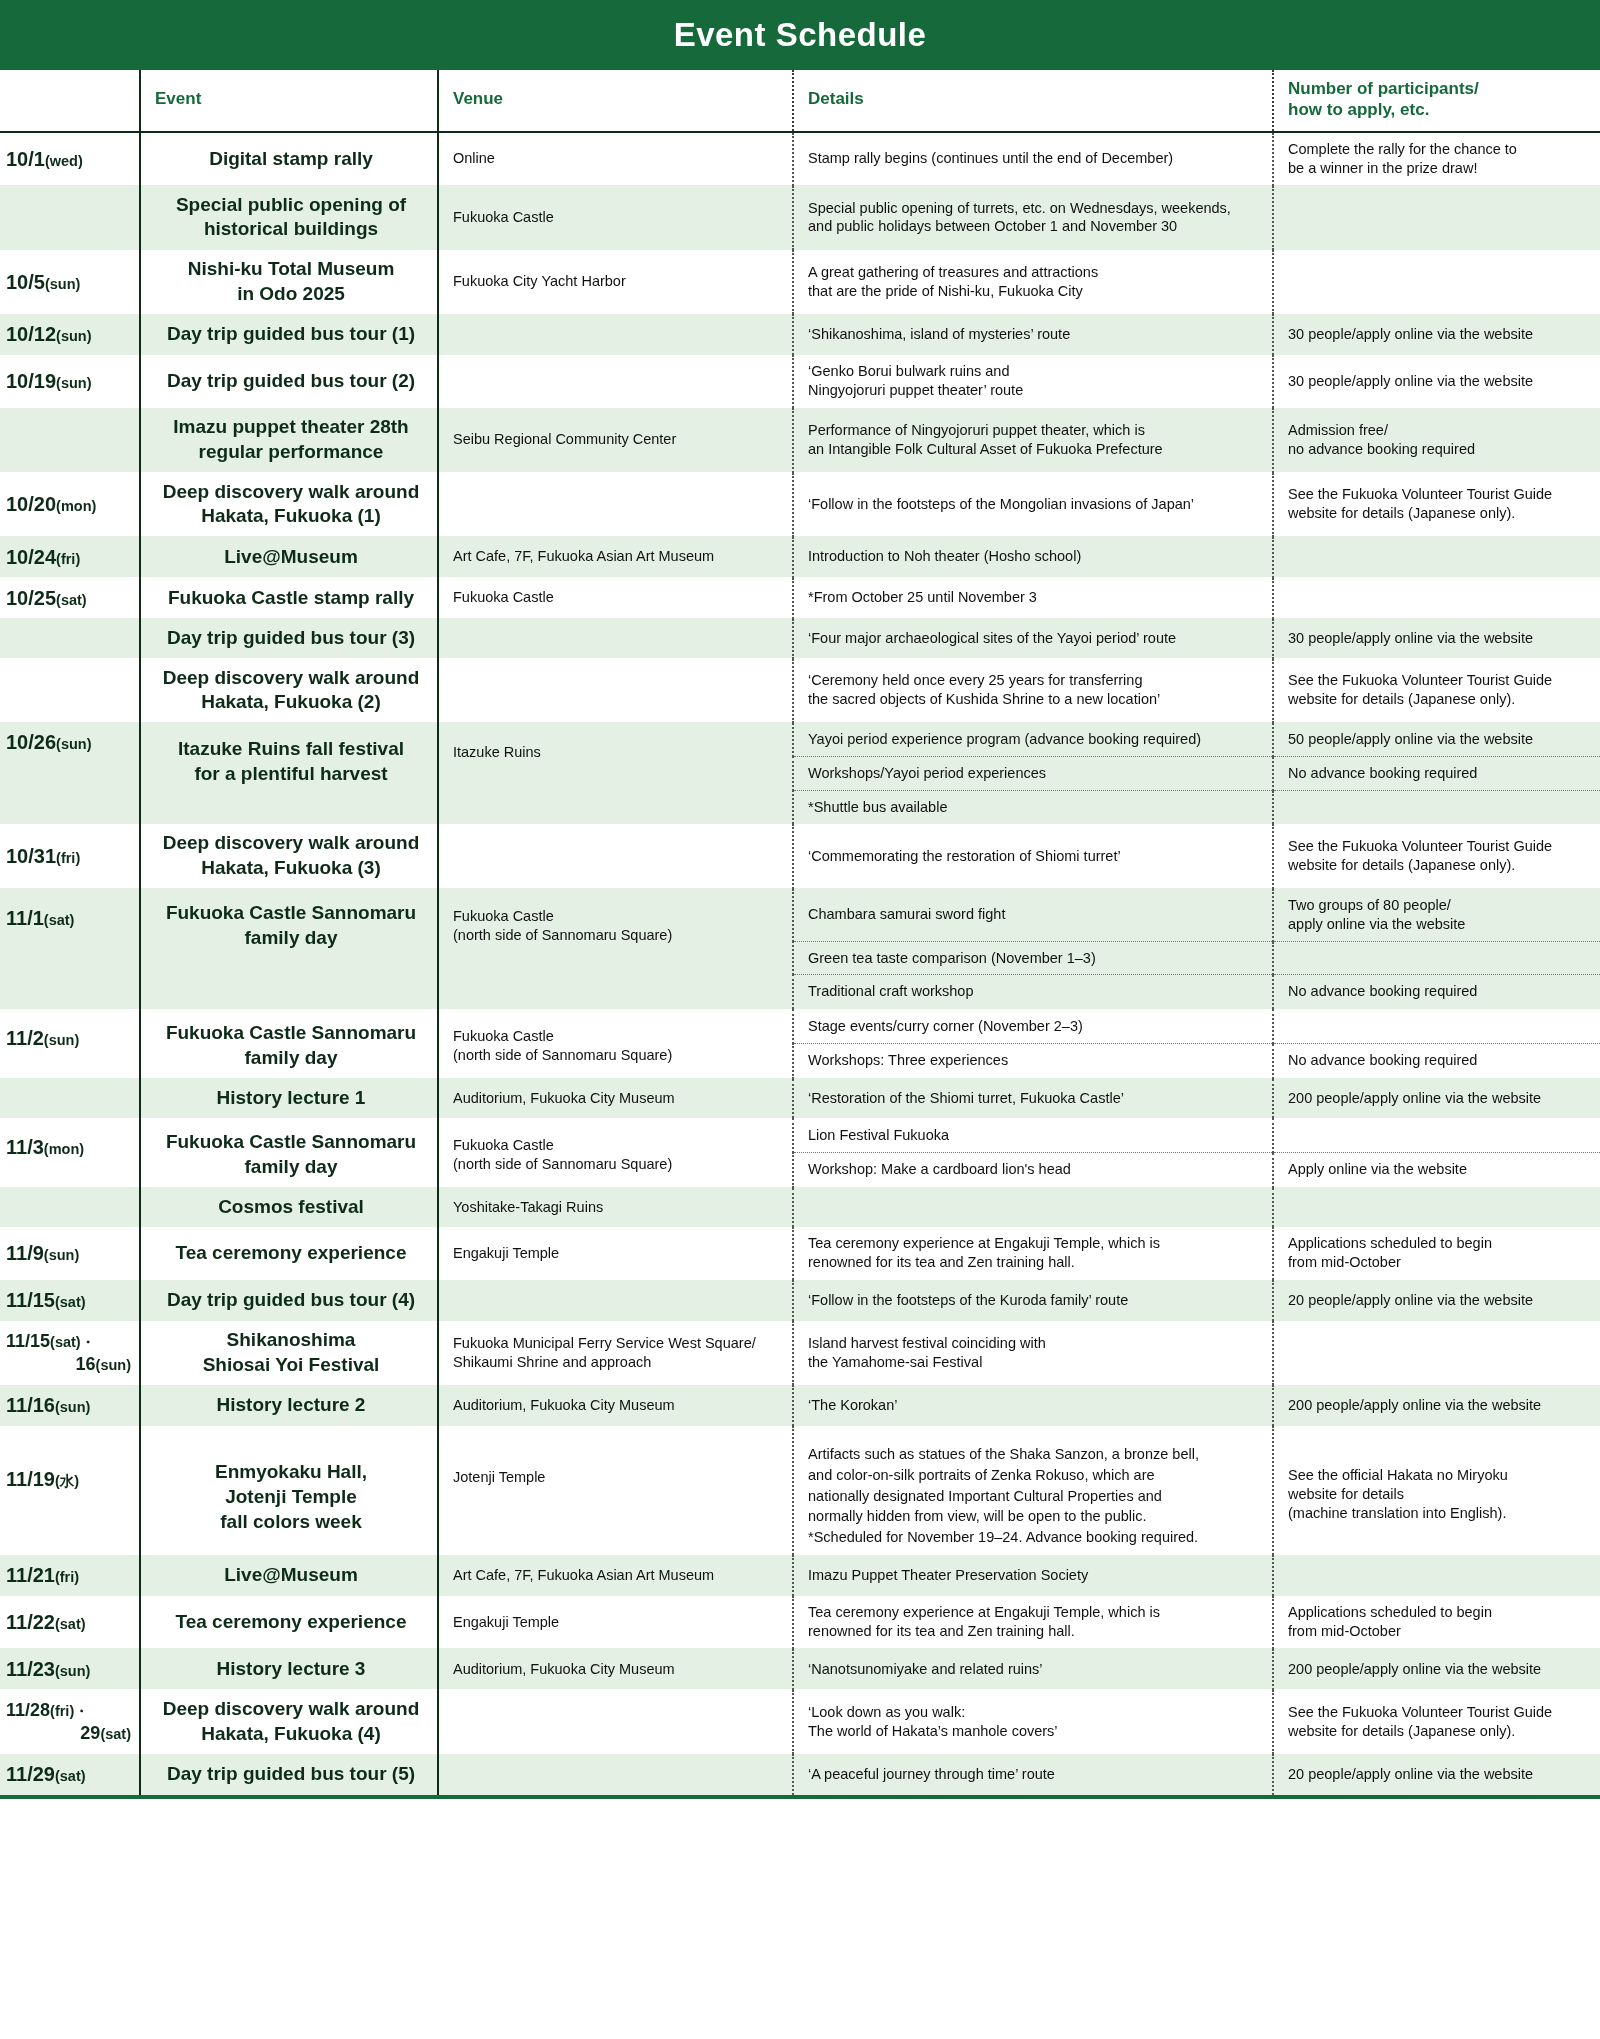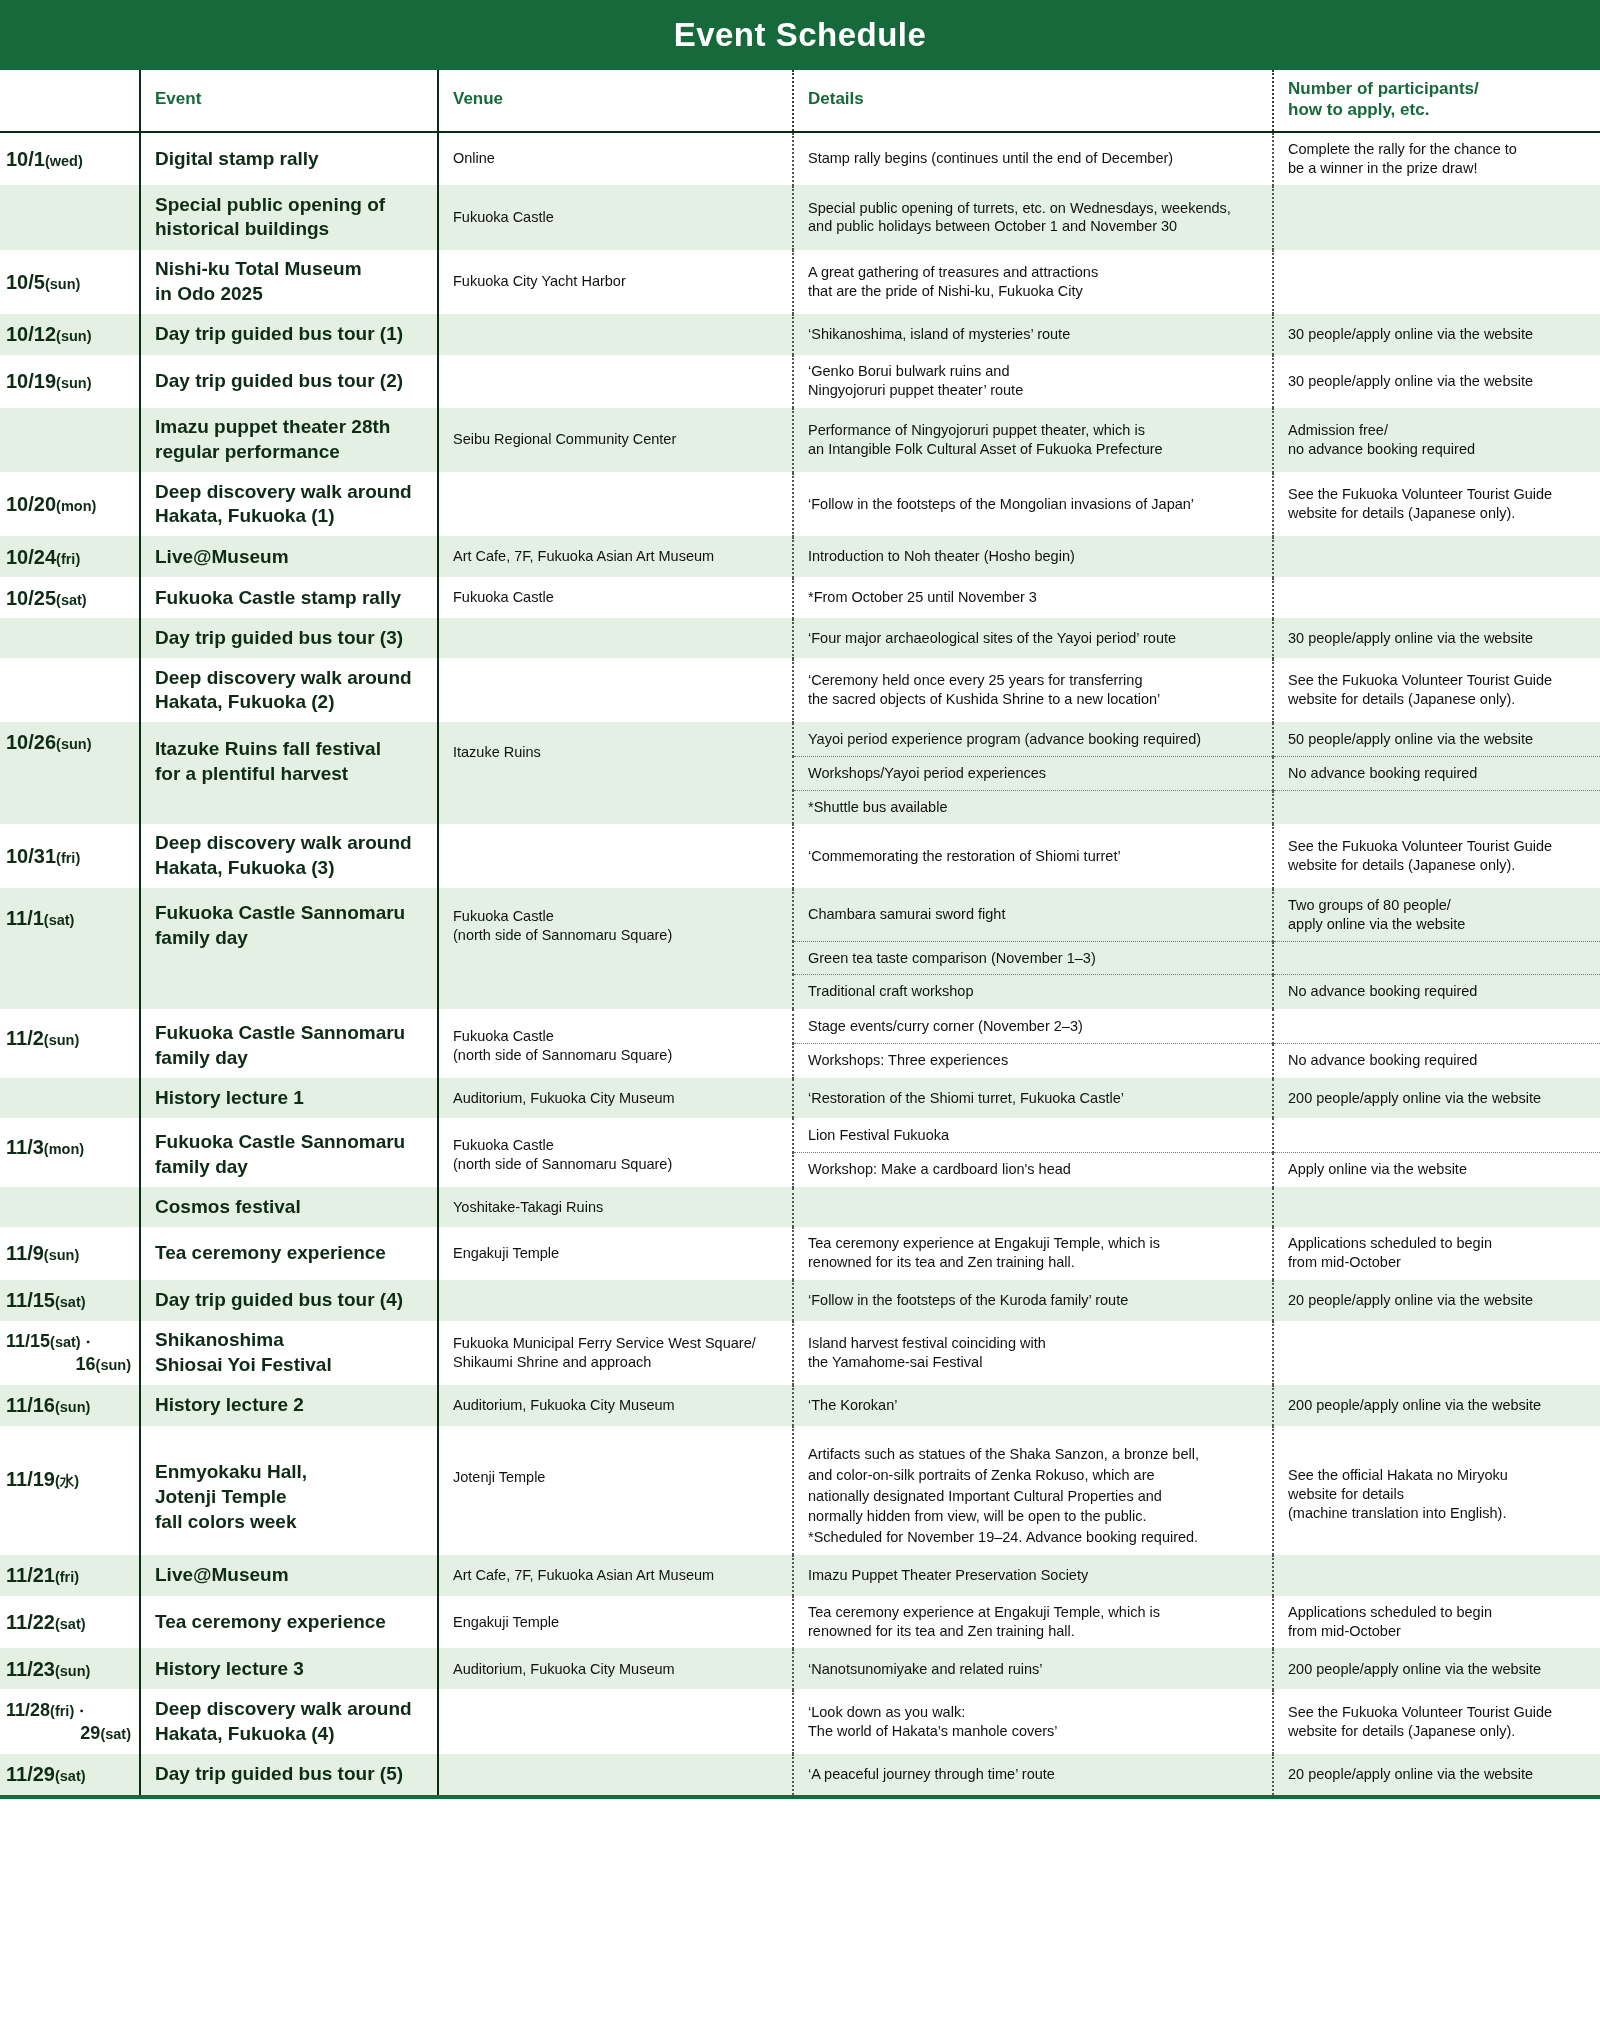--- a/index.html
+++ b/index.html
@@ -76,20 +76,21 @@
   }
   td.date .dow { font-size:14.5px; font-weight:bold; }
   td.date.two-line { font-size:18px; line-height:1.25; }
   td.date.two-line .l2 { display:block; text-align:right; padding-right:4px;}
 
   td.event {
     font-size:19px;
     font-weight:bold;
     color:#0d2b17;
     border-right:2px solid #0d2b17;
+    text-align:center;
   }
   td.venue {
     font-size:14.5px;
     color:#111111;
     border-right:2px dotted #555555;
   }
   td.detail {
     font-size:14.5px;
     color:#111111;
     border-right:2px dotted #555555;
@@ -196,21 +197,21 @@
         <td class="event"><span>Deep discovery walk around</span><br><span>Hakata, Fukuoka (1)</span></td>
         <td class="venue"></td>
         <td class="detail">‘Follow in the footsteps of the Mongolian invasions of Japan’</td>
         <td class="apply"><span>See the Fukuoka Volunteer Tourist Guide</span><br><span>website for details (Japanese only).</span></td>
       </tr>
 
       <tr class="sh">
         <td class="date"><span>10/24</span><span class="dow">(fri)</span></td>
         <td class="event">Live@Museum</td>
         <td class="venue">Art Cafe, 7F, Fukuoka Asian Art Museum</td>
-        <td class="detail">Introduction to Noh theater (Hosho begin)</td>
+        <td class="detail">Introduction to Noh theater (Hosho school)</td>
         <td class="apply"></td>
       </tr>
 
       <tr class="wh">
         <td class="date"><span>10/25</span><span class="dow">(sat)</span></td>
         <td class="event">Fukuoka Castle stamp rally</td>
         <td class="venue">Fukuoka Castle</td>
         <td class="detail">*From October 25 until November 3</td>
         <td class="apply"></td>
       </tr>

